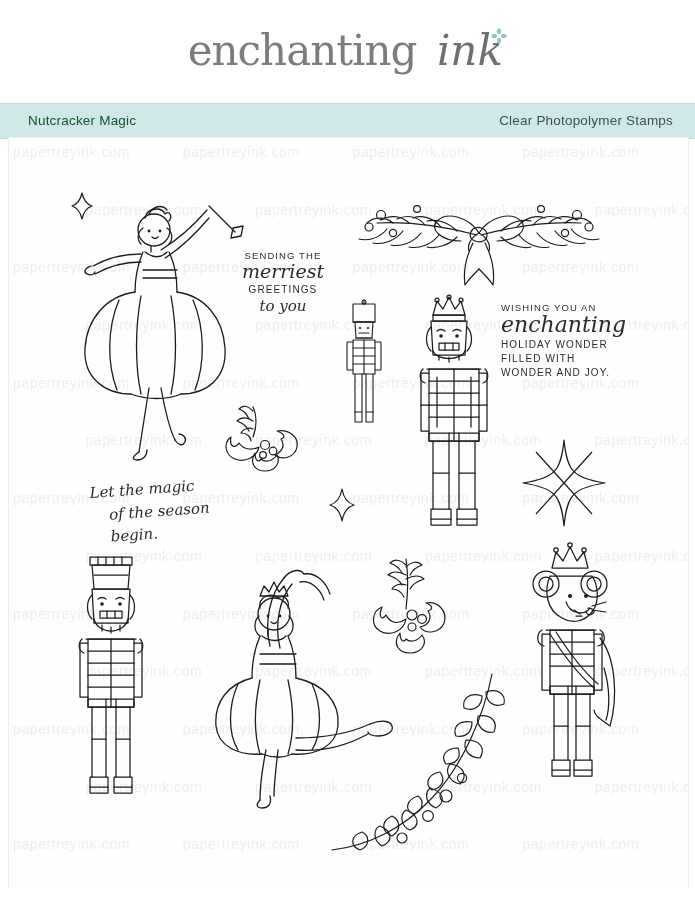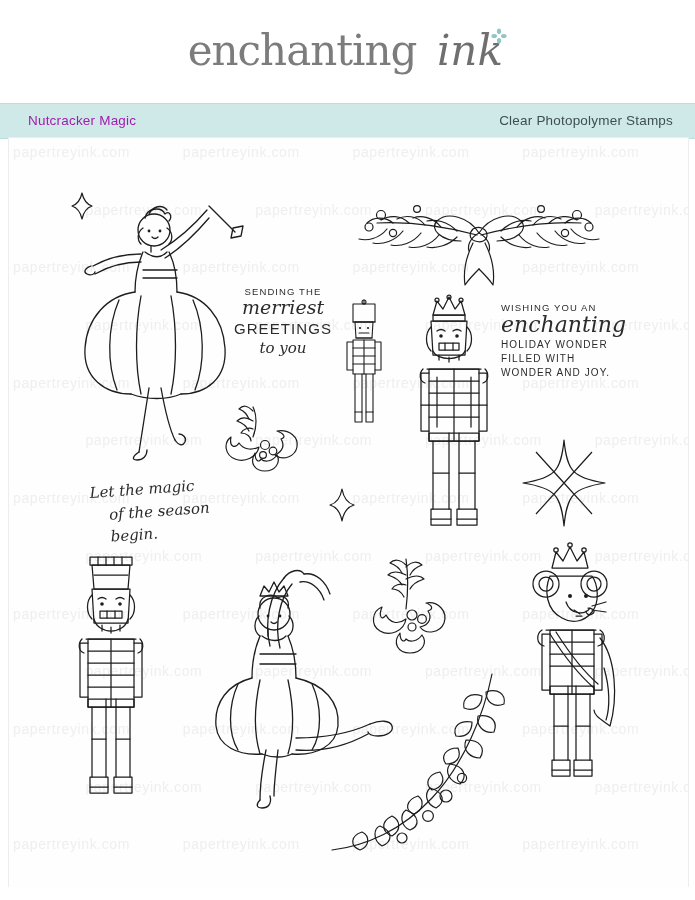--- a/index.html
+++ b/index.html
@@ -69,21 +69,21 @@
     height: 34px;
     background: #cfe9e8;
     border-top: 1px solid #bcdedd;
     border-bottom: 1px solid #bcdedd;
   }
   .titlebar .left {
     position: absolute;
     left: 28px;
     top: 9px;
     font-size: 13.5px;
-    color: #a21caf;
+    color: #14532d;
     letter-spacing: 0.2px;
   }
   .titlebar .right {
     position: absolute;
     right: 22px;
     top: 9px;
     font-size: 13.5px;
     color: #3d4f52;
     letter-spacing: 0.2px;
     text-align: center;
@@ -268,24 +268,24 @@
         <path d="M118 252 C122 258 126 258 128 254 C130 250 126 246 122 246"></path>
       </svg>
     </div>
 
     <div class="art" style="left:62px; top:54px;">
       <svg width="22" height="28" viewBox="0 0 22 28" fill="none" stroke="#1d1d1d" stroke-width="1.2" stroke-linejoin="round">
         <path d="M11 1 C12.5 8 15 12 21 14 C15 16 12.5 20 11 27 C9.5 20 7 16 1 14 C7 12 9.5 8 11 1 Z"></path>
       </svg>
     </div>
 
-    <div class="sentiment" style="left:214px; top:112px; width:120px; text-align:center;margin-top:36px;">
+    <div class="sentiment" style="left:214px; top:112px; width:120px; text-align:center;">
       <div class="caps" style="font-size:9.5px;">SENDING THE</div>
       <div class="script" style="font-size:19px; margin-top:1px; line-height:1;">merriest</div>
-      <div class="caps" style="font-size:15px; margin-top:3px;text-align:center;">GREETINGS</div>
+      <div class="caps" style="font-size:10px; margin-top:3px;text-align:center;">GREETINGS</div>
       <div class="script" style="font-size:15px; margin-top:2px;">to you</div>
     </div>
 
     <div class="art" style="left:320px; top:55px;">
       <svg width="300" height="110" viewBox="0 0 300 110" fill="none" stroke="#1d1d1d" stroke-width="1.2" stroke-linecap="round" stroke-linejoin="round">
 
         <path d="M148 42 C118 34 86 28 48 30"></path>
         <path d="M128 38 C118 28 106 26 98 28"></path>
         <path d="M112 34 C104 24 92 22 84 25"></path>
         <path d="M96 32 C88 22 76 22 68 26"></path>

